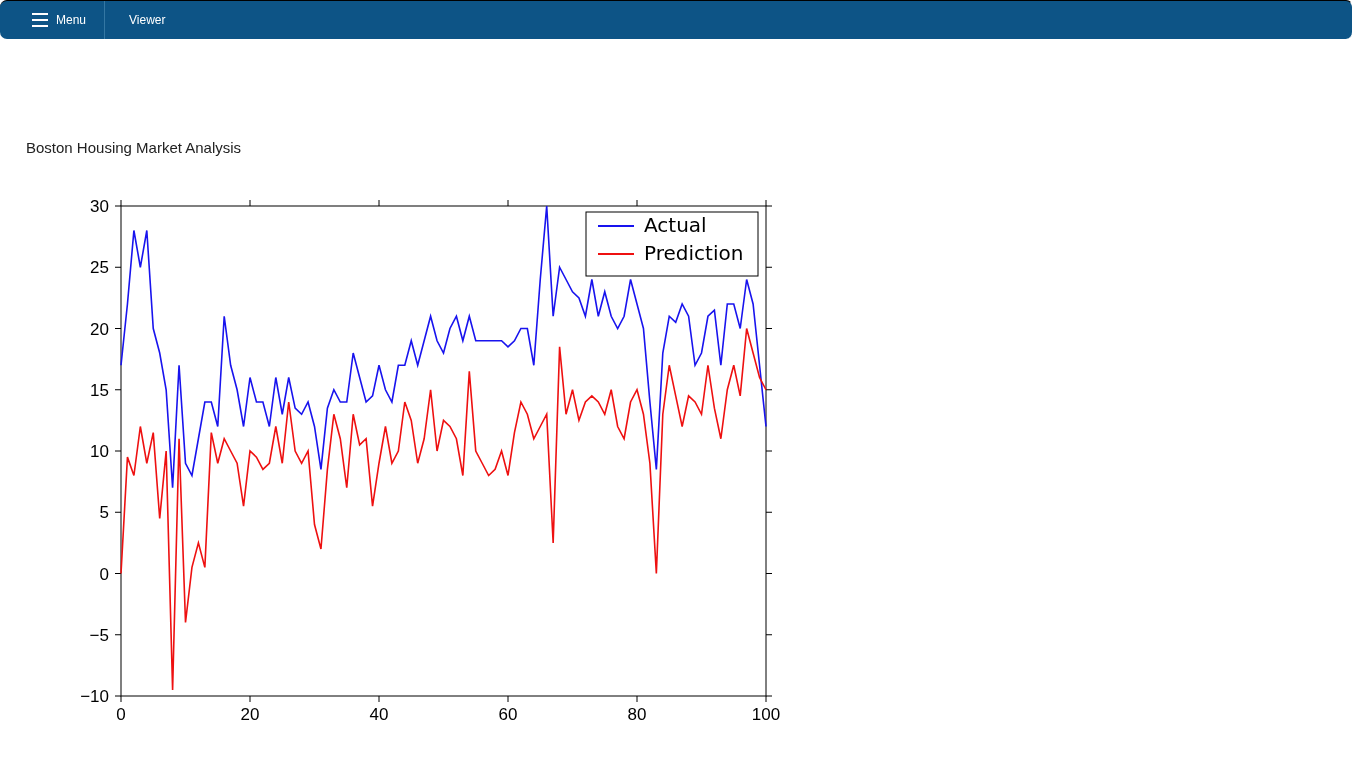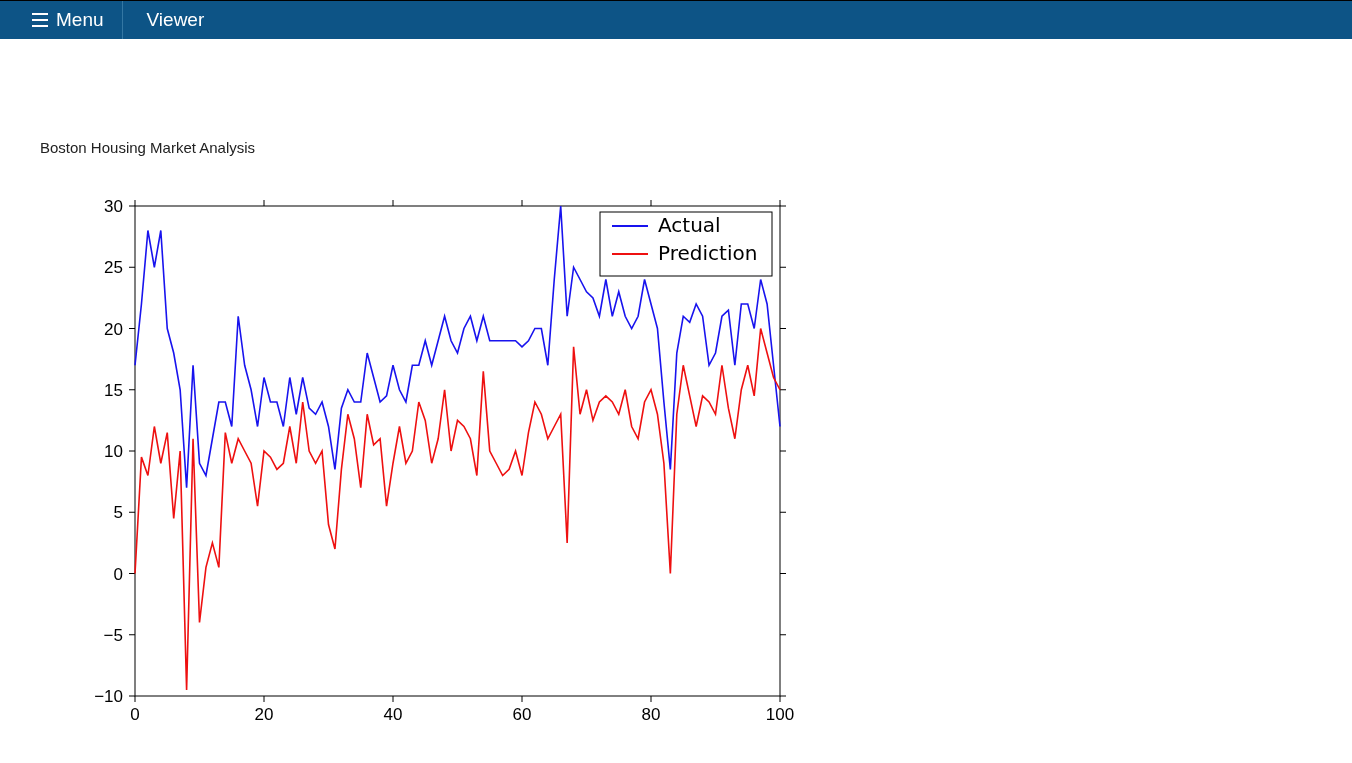--- a/index.html
+++ b/index.html
@@ -1,20 +1,20 @@
 <!DOCTYPE html>
 <html><head>
 <meta charset="utf-8">
 <style>
   html,body{margin:0;padding:0;font-family:Arial,Helvetica,sans-serif;background:#fff;}
-  .topbar{background:#0d5486;color:#fff;height:38px;display:flex;align-items:center;font-size:19px;border-top:1px solid #000;border-right:1px solid #fff;width:1352px;}
+  .topbar{background:#0d5486;color:#fff;height:38px;display:flex;align-items:center;font-size:12px;border-top:1px solid #000;border-right:1px solid #fff;width:1352px;border-radius:7px;}
   .menu-btn{display:flex;align-items:center;gap:8px;padding:0 18px 0 32px;height:100%;cursor:pointer;}
   .divider{width:1px;height:38px;background:#3477a3;}
   .viewer-lbl{padding:0 24px;}
-  .content{padding:100px 0 0 40px;}
+  .content{padding:100px 0 0 26px;}
   .chart-title{font-size:15px;color:#222;margin-bottom:30px;}
   .chart-wrap{position:relative;width:760px;height:560px;}
   svg{display:block;}
   .legend-box{fill:#fff;stroke:#000;stroke-width:1;}
   .legend-text{font-family:'DejaVu Sans',Arial,sans-serif;font-size:20px;fill:#000;}
 </style>
 </head>
 <body>
 
 <div class="topbar">

